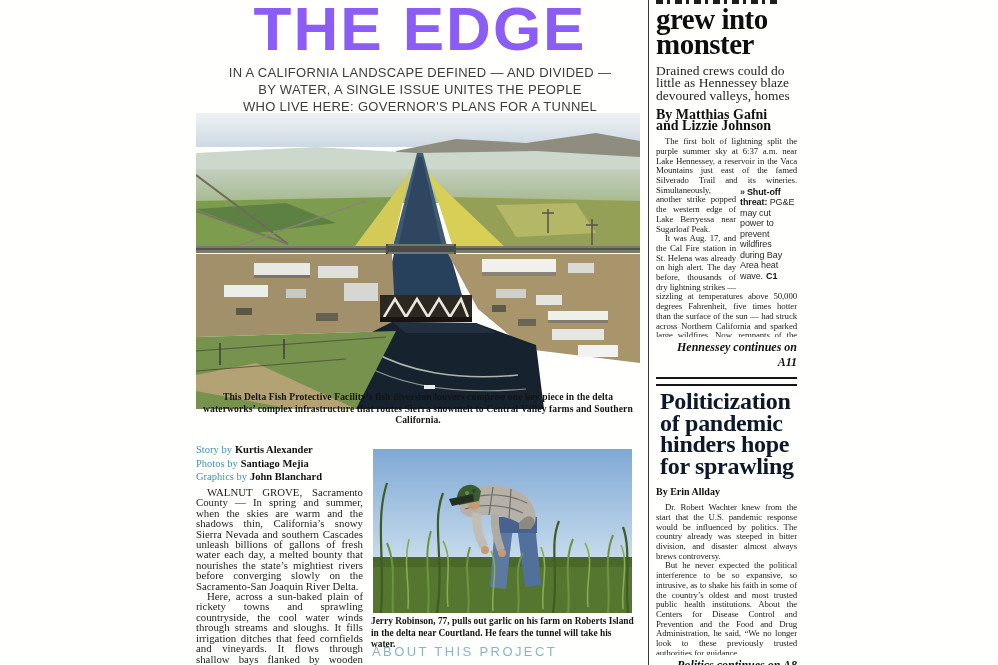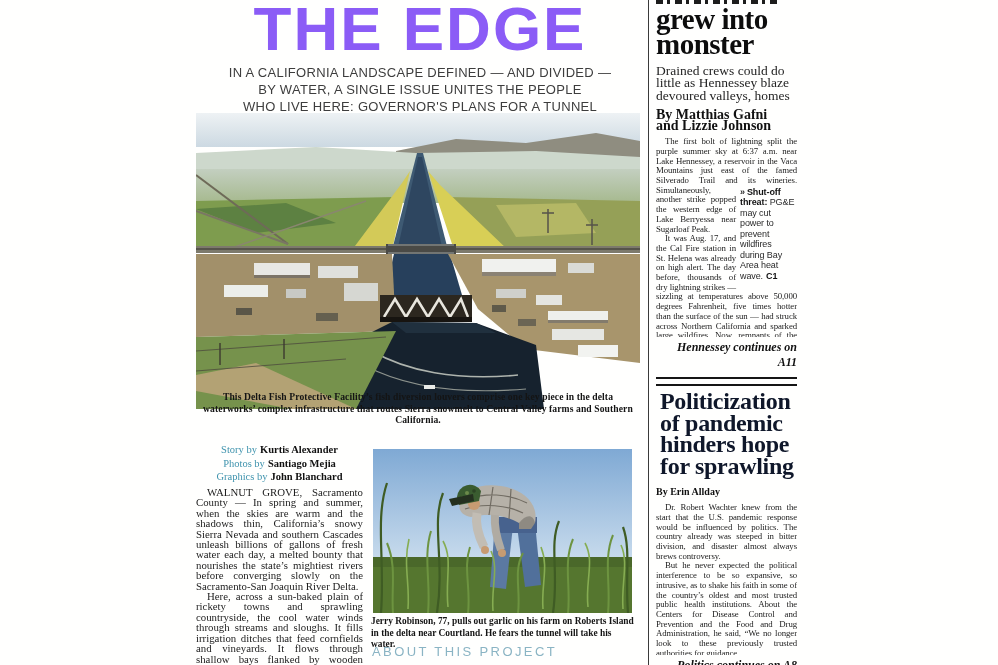--- a/index.html
+++ b/index.html
@@ -17,21 +17,21 @@
   .main-photo{position:absolute;left:196px;top:113px;width:444px;height:296px;overflow:hidden;}
   .farmer-photo{position:absolute;left:373px;top:449px;width:259px;height:164px;overflow:hidden;}
   figure{margin:0;padding:0;}
 
   .main-caption{position:absolute;left:196px;top:391px;width:444px;text-align:center;
       font-weight:bold;font-size:9.6px;line-height:11.5px;letter-spacing:0.1px;color:#141414;}
   .farmer-caption{position:absolute;left:371px;top:616px;width:264px;
       font-weight:bold;font-size:9.4px;line-height:11.5px;color:#141414;}
 
   
-  .credits{position:absolute;left:196px;top:443px;width:167px;text-align:center;
+  .credits{position:absolute;left:196px;top:443px;width:167px;
       font-size:10.5px;line-height:13.5px;}
   .credit-label{color:#3f93ad;margin-right:3px;}
   .credit-name{color:#111;font-weight:bold;}
 
   
   .left-body{position:absolute;left:196px;top:487px;width:167px;height:180px;overflow:hidden;
       font-size:10.8px;line-height:10.4px;text-align:justify;color:#1c1c1c;}
   .left-body p{margin:0;text-indent:11px;}
 
   .about-project{position:absolute;left:372px;top:644px;

